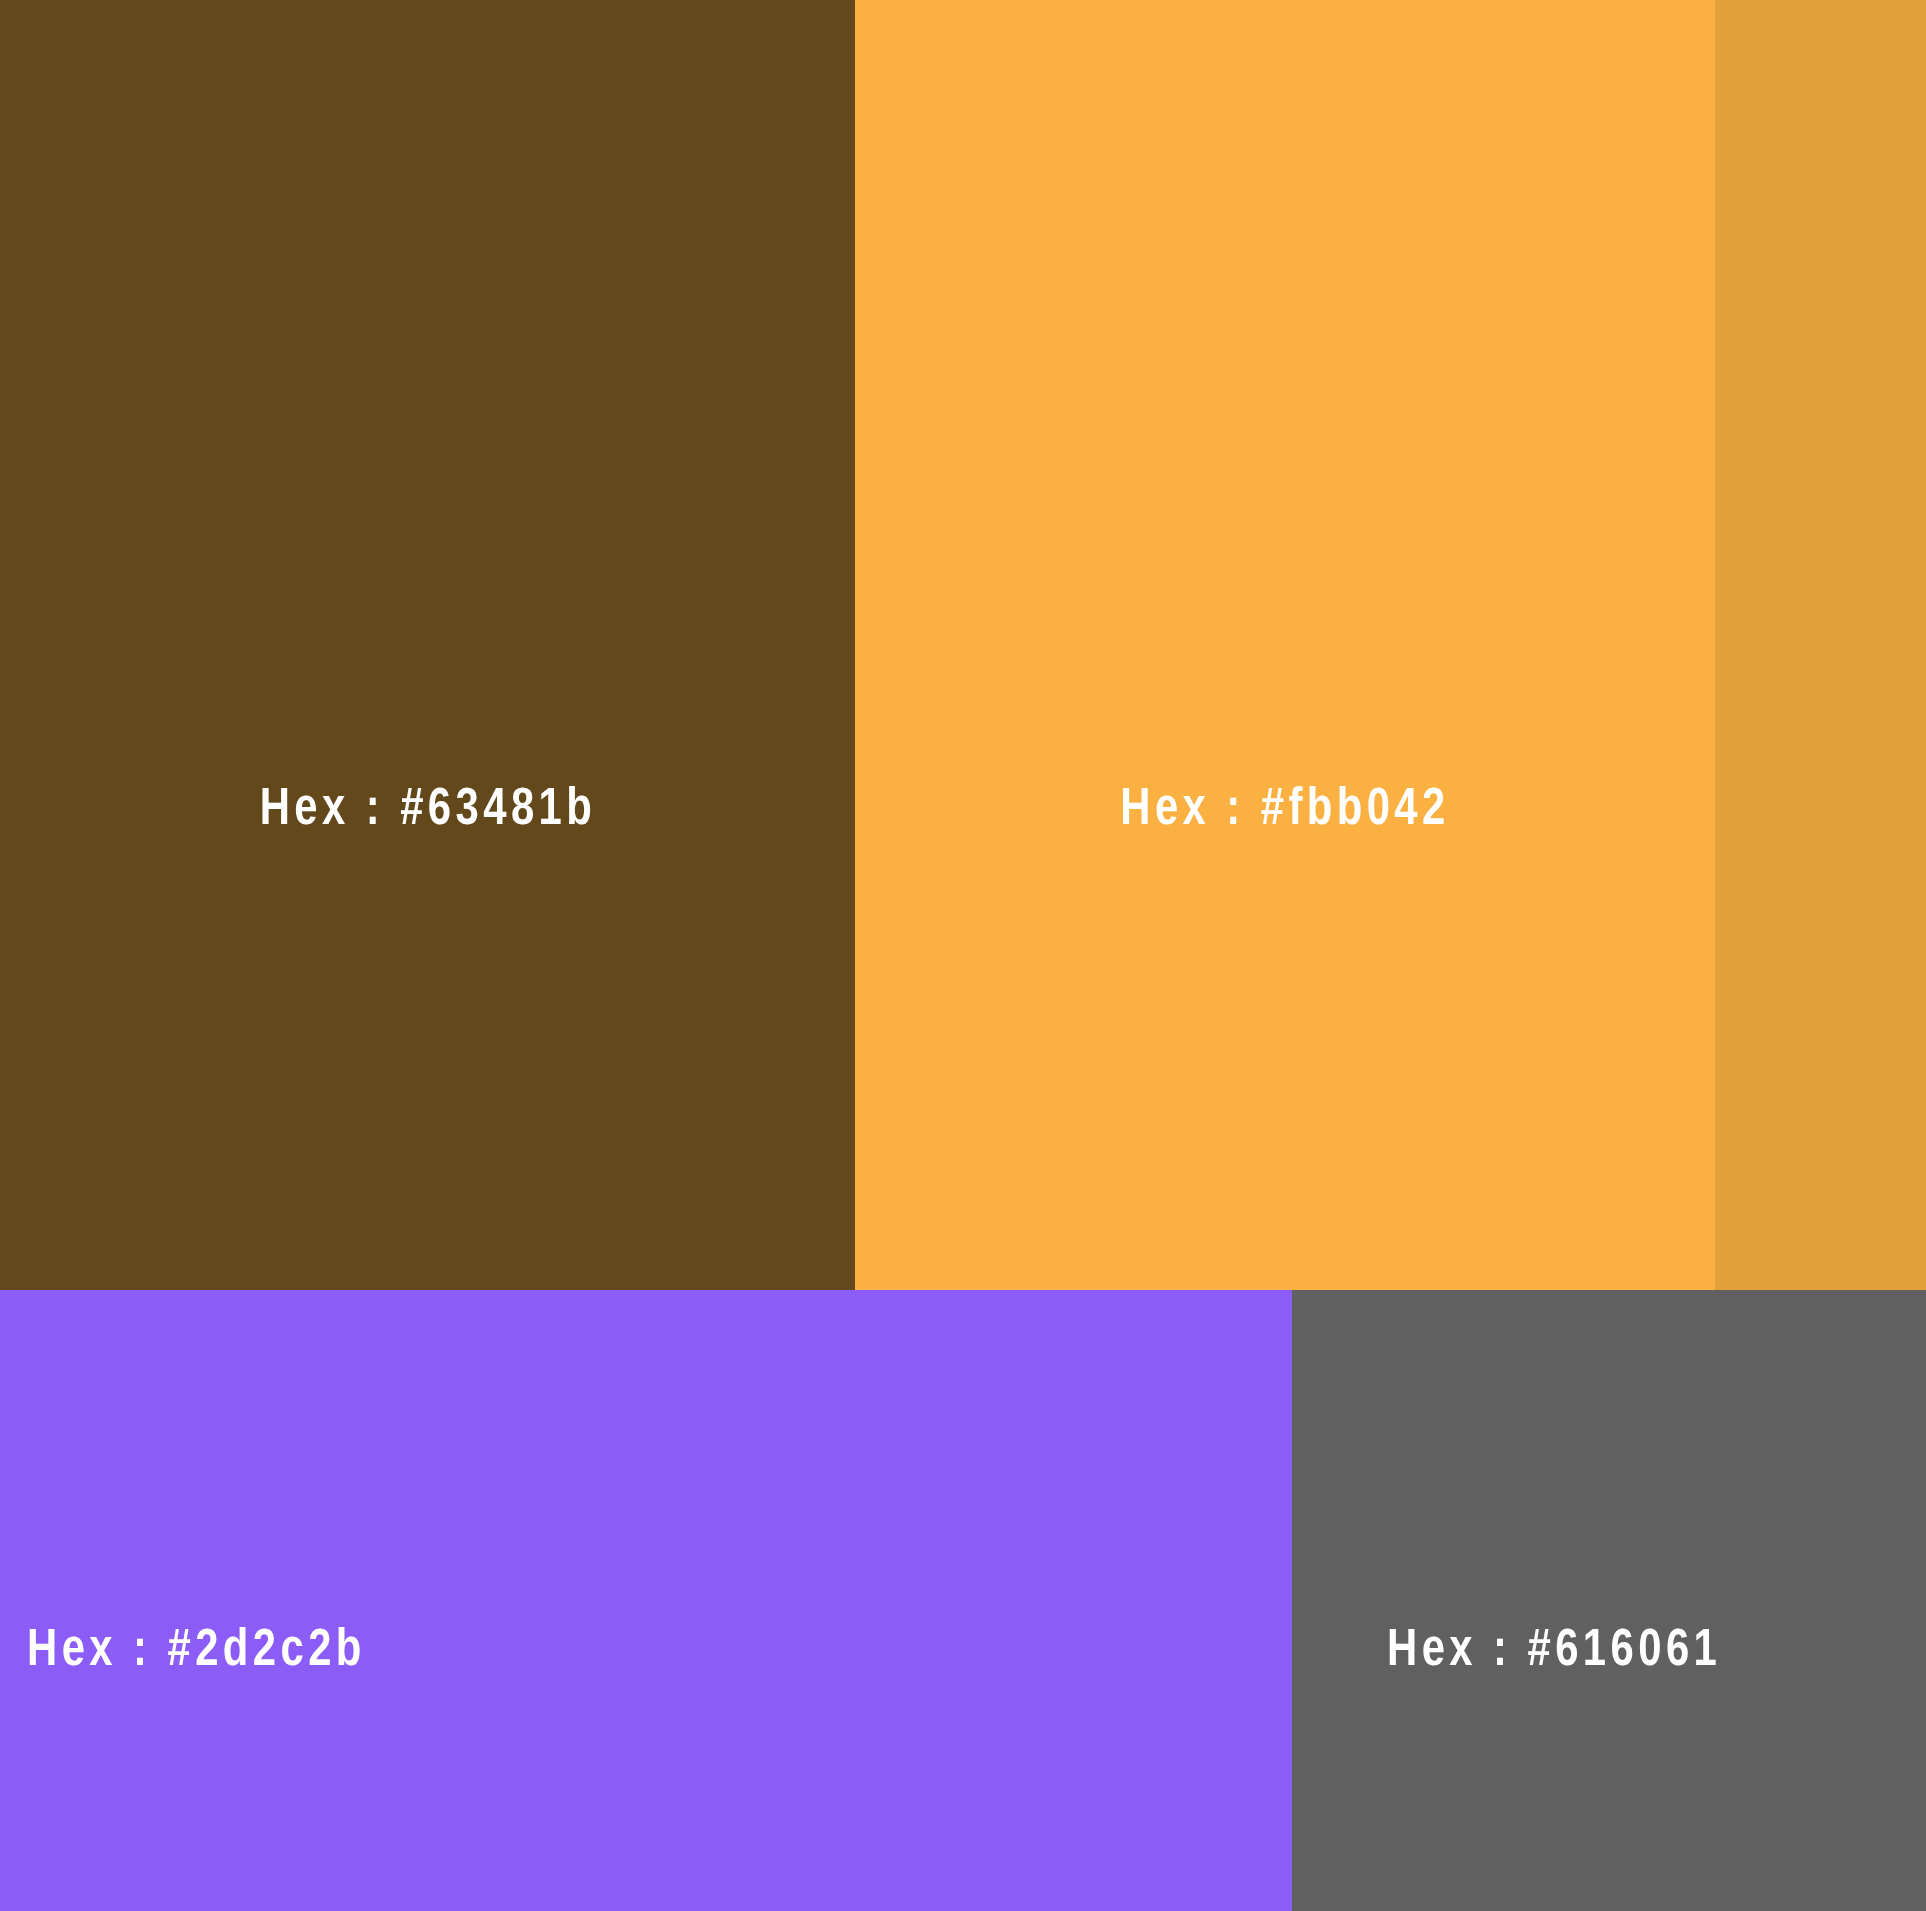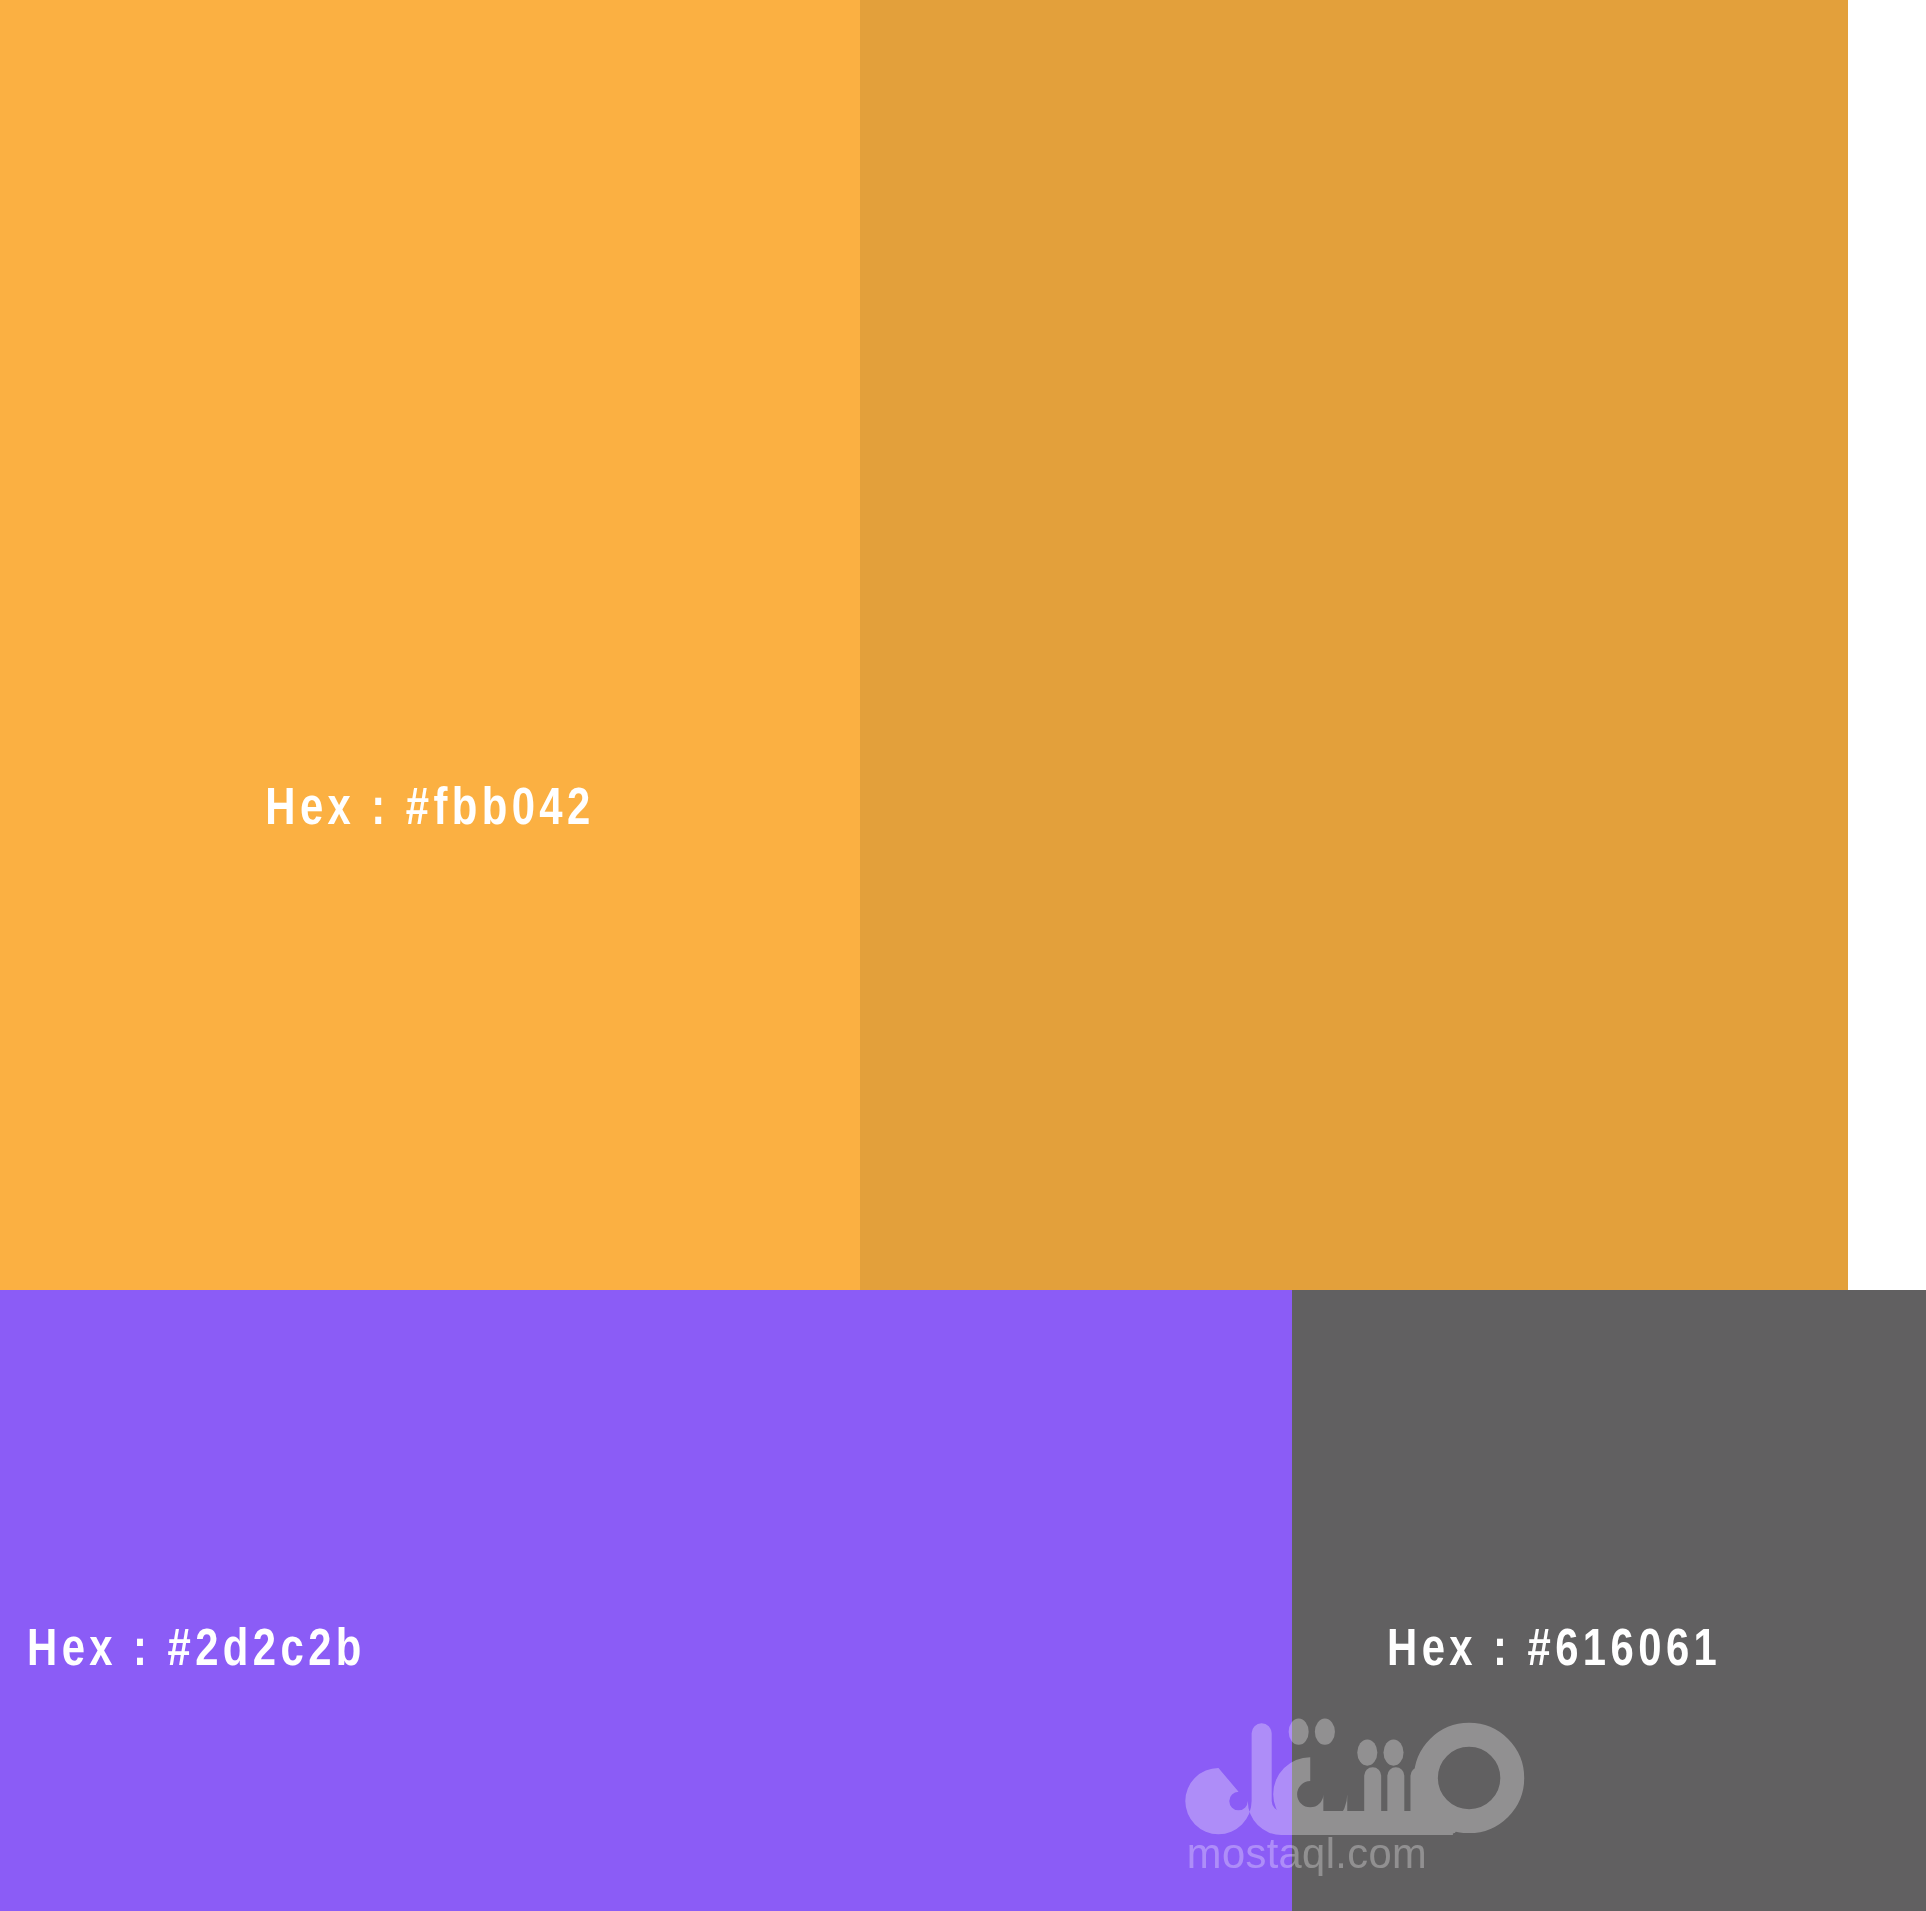--- a/index.html
+++ b/index.html
@@ -99,20 +99,23 @@
     height: 100%;
   }
 </style>
 </head>
 <body>
 
 <div class="palette">
 
   <div class="row row-top">
 
+    <div class="swatch sw-1" id="sw1" style="background-color: rgb(99, 72, 27);">
+      <span class="hex-label hex-top" style="color: rgb(255, 255, 255);">Hex : #63481b</span>
+    </div>
 
     <div class="swatch sw-2" id="sw2" style="background-color: rgb(251, 176, 66); text-decoration: underline;">
       <span class="hex-label hex-top" style="color: rgb(255, 255, 255);">Hex : #fbb042</span>
     </div>
 
     <div class="swatch sw-3" id="sw3" style="background-color: rgb(227, 160, 59);">
       
     </div>
 
   </div>
@@ -122,40 +125,15 @@
     <div class="swatch sw-4" id="sw4" style="background-color: #8b5cf6;">
       <span class="hex-label hex-bl" style="color: rgb(255, 255, 255);">Hex : #2d2c2b</span>
     </div>
 
     <div class="swatch sw-5" id="sw5" style="background-color: rgb(97, 96, 97);">
       <span class="hex-label hex-br" style="color: rgb(255, 255, 255);">Hex : #616061</span>
     </div>
 
   </div>
 
-  <div class="watermark">
-    <svg viewBox="0 0 900 430" xmlns="http://www.w3.org/2000/svg">
-      <g fill="#ffffff">
-
-        <circle cx="742" cy="176" r="112" fill="none" stroke="#ffffff" stroke-width="62"></circle>
-
-        <path d="M 92 150 a 86 86 0 1 0 86 86 L 178 60 a 26 26 0 0 1 52 0 L 230 236 a 26 26 0 0 0 26 26 L 700 262 l 0 62 L 256 324 a 88 88 0 0 1 -88 -88 L 168 236 a 24 24 0 1 1 -24 -24 Z" fill="#ffffff"></path>
-
-        <path d="M 330 122 a 96 96 0 1 0 96 96 L 426 262 L 364 262 L 364 218 a 34 34 0 1 1 -34 -34 Z" fill="#ffffff"></path>
-
-        <ellipse cx="300" cy="56" rx="26" ry="34"></ellipse>
-        <ellipse cx="368" cy="56" rx="26" ry="34"></ellipse>
-
-        <path d="M 470 170 a 22 22 0 0 1 44 0 L 514 262 L 470 262 Z"></path>
-        <path d="M 530 170 a 22 22 0 0 1 44 0 L 574 262 L 530 262 Z"></path>
-        <path d="M 590 170 a 22 22 0 0 1 44 0 L 634 262 L 590 262 Z"></path>
-
-        <ellipse cx="478" cy="110" rx="26" ry="34"></ellipse>
-        <ellipse cx="546" cy="110" rx="26" ry="34"></ellipse>
-
-        <rect x="230" y="262" width="480" height="58" rx="12"></rect>
-      </g>
-      <text x="10" y="410" font-family="Liberation Sans, sans-serif" font-size="108" font-weight="normal" letter-spacing="1" fill="#ffffff">mostaql.com</text>
-    </svg>
-  </div>
 
 </div>
 
 
 </body></html>

